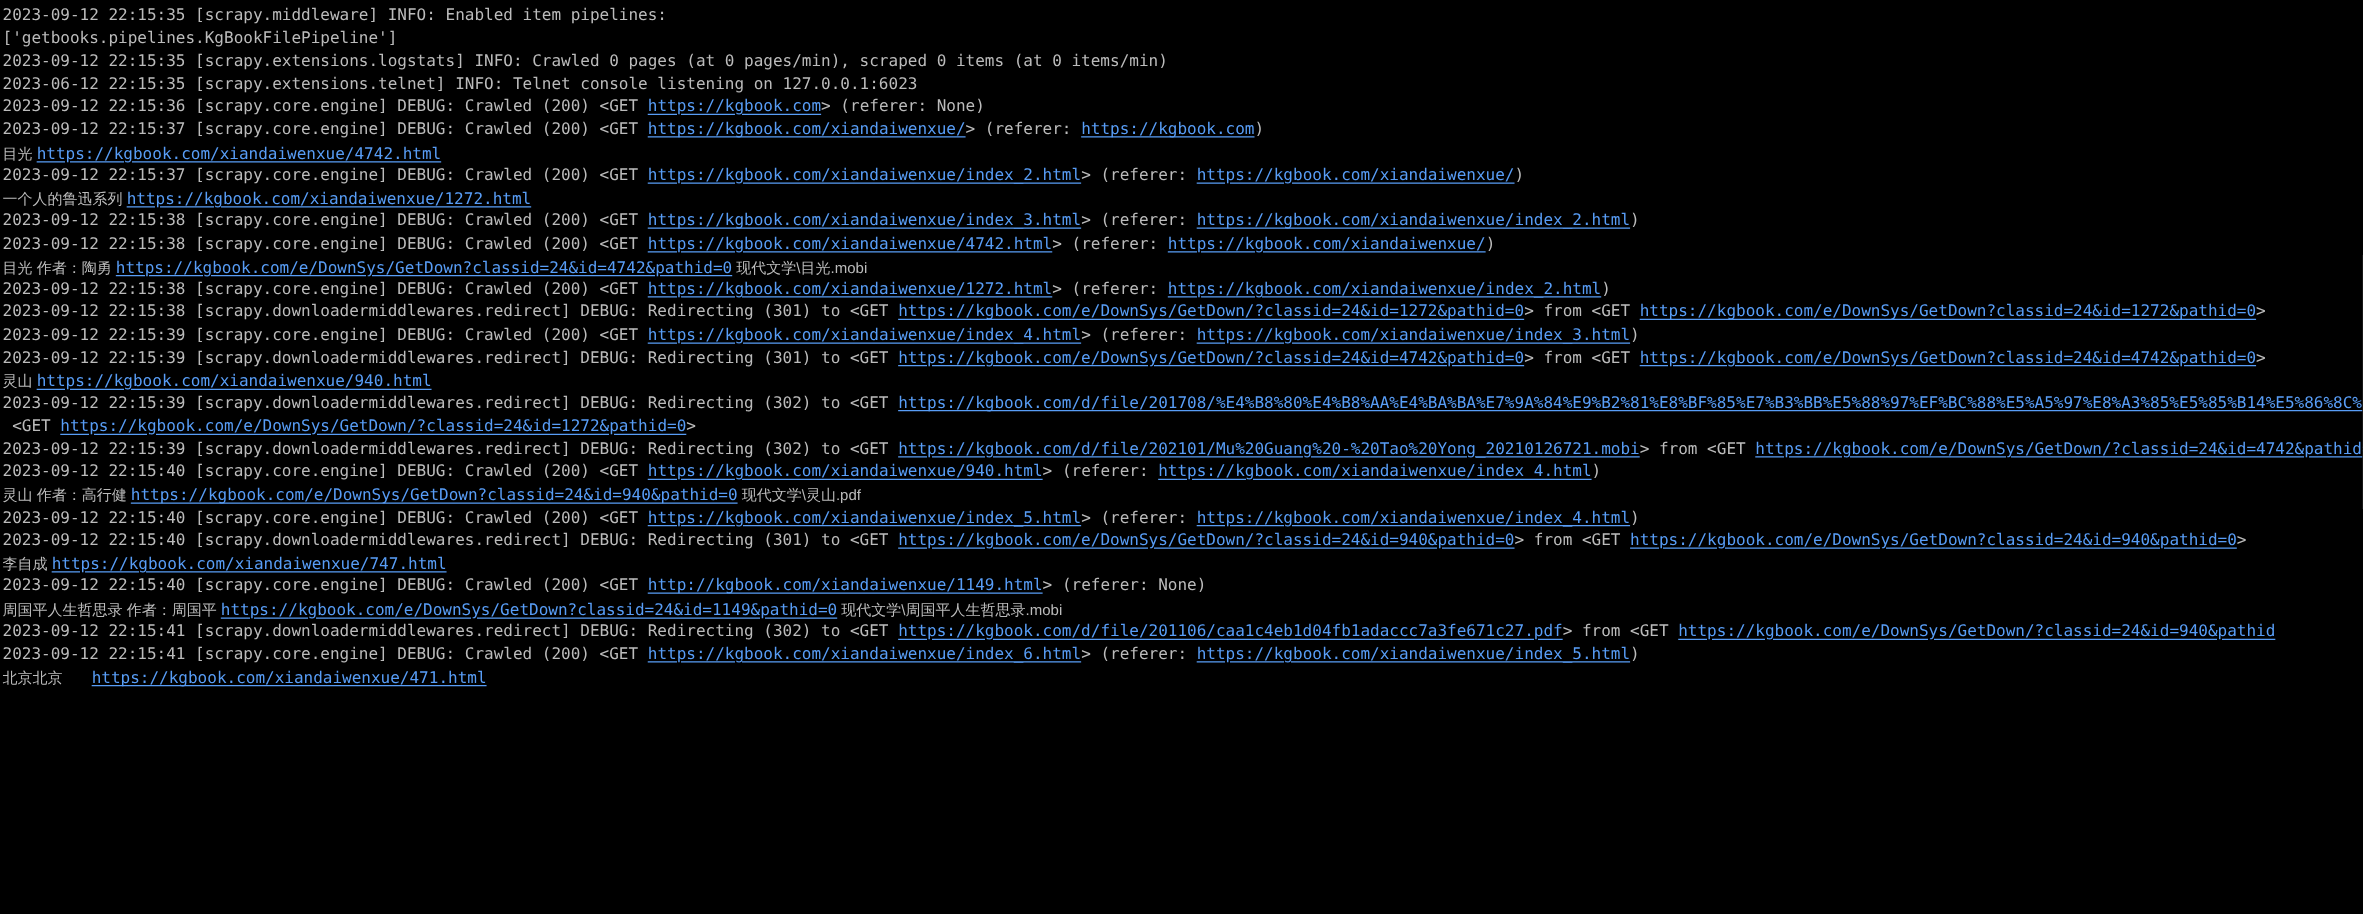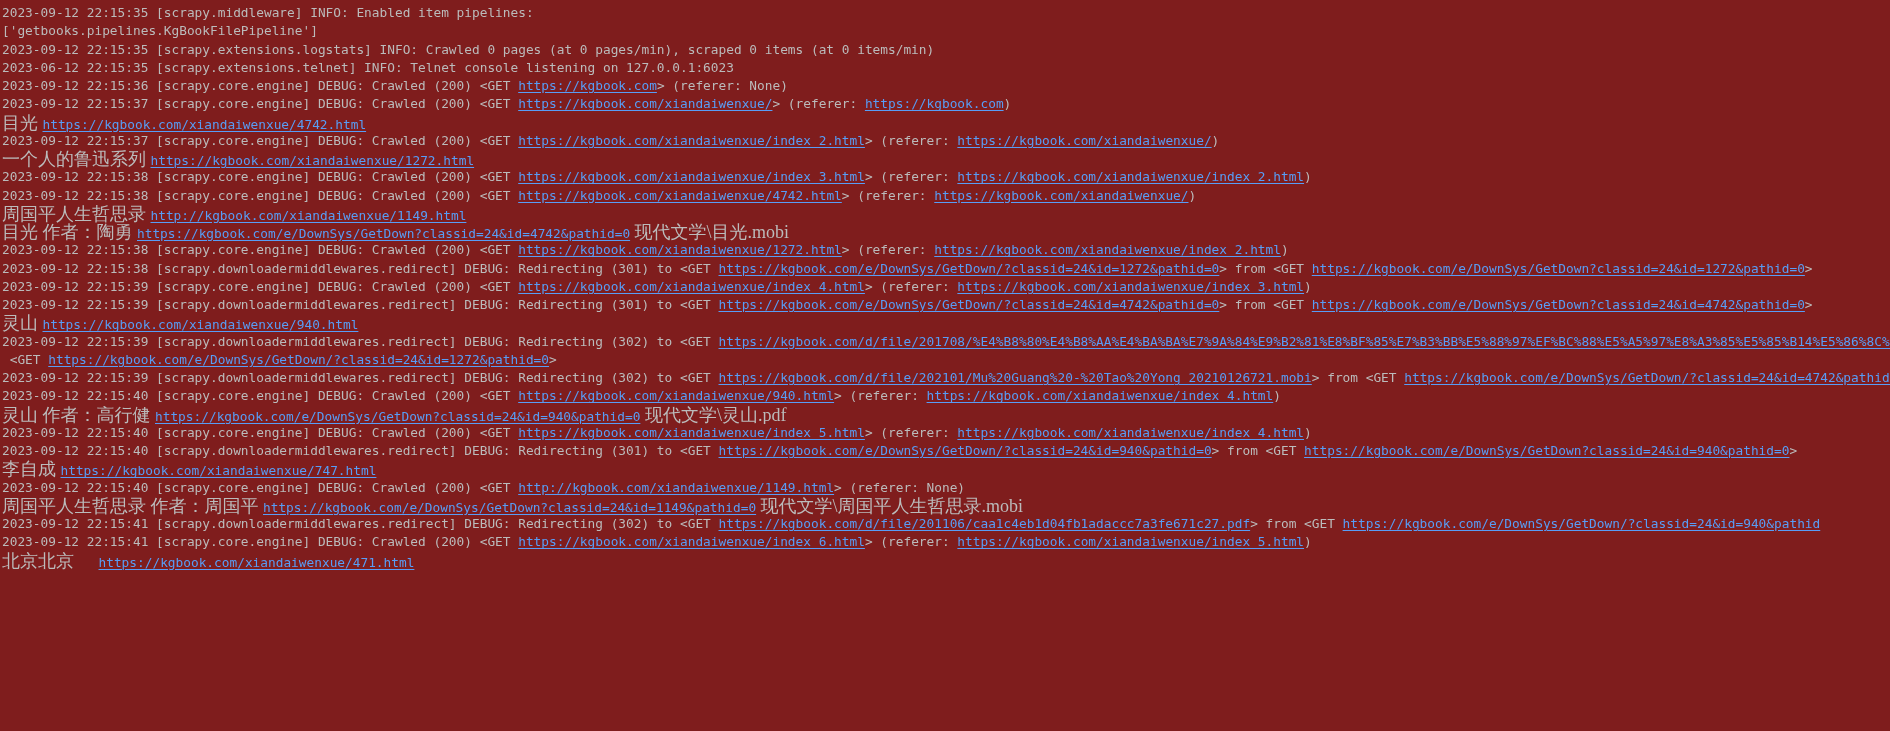--- a/index.html
+++ b/index.html
@@ -27,38 +27,37 @@
     letter-spacing:0px;
   }
   .t { color:#bbbbbb; }
   .lnk {
     color:#589df6;
     text-decoration:underline;
     text-decoration-color:#589df6;
     text-underline-offset:2px;
     cursor:pointer;
   }
-  .cjk { font-family:Liberation Serif, serif; font-size:18px; }
+  .cjk { font-family:Liberation Sans, sans-serif; font-size:12px; }
 </style>
 </head>
 <body>
 
-<div id="console" style="background: #7f1d1d; color: rgb(187, 187, 187);">
+<div id="console" style="background: #000000; color: rgb(187, 187, 187);">
     <div class="log-line"><span class="t">2023-09-12 22:15:35 [scrapy.middleware] INFO: Enabled item pipelines:</span></div>
     <div class="log-line"><span class="t">['getbooks.pipelines.KgBookFilePipeline']</span></div>
     <div class="log-line"><span class="t">2023-09-12 22:15:35 [scrapy.extensions.logstats] INFO: Crawled 0 pages (at 0 pages/min), scraped 0 items (at 0 items/min)</span></div>
     <div class="log-line"><span class="t">2023-06-12 22:15:35 [scrapy.extensions.telnet] INFO: Telnet console listening on 127.0.0.1:6023</span></div>
     <div class="log-line"><span class="t">2023-09-12 22:15:36 [scrapy.core.engine] DEBUG: Crawled (200) &lt;GET </span><span class="lnk" style="color: rgb(88, 157, 246); text-decoration-color: rgb(88, 157, 246);">https://kgbook.com</span><span class="t">&gt; (referer: None)</span></div>
     <div class="log-line"><span class="t">2023-09-12 22:15:37 [scrapy.core.engine] DEBUG: Crawled (200) &lt;GET </span><span class="lnk" style="color: rgb(88, 157, 246); text-decoration-color: rgb(88, 157, 246);">https://kgbook.com/xiandaiwenxue/</span><span class="t">&gt; (referer: </span><span class="lnk" style="color: rgb(88, 157, 246); text-decoration-color: rgb(88, 157, 246);">https://kgbook.com</span><span class="t">)</span></div>
     <div class="log-line"><span class="cjk">目光 </span><span class="lnk" style="color: rgb(88, 157, 246); text-decoration-color: rgb(88, 157, 246);">https://kgbook.com/xiandaiwenxue/4742.html</span></div>
     <div class="log-line"><span class="t">2023-09-12 22:15:37 [scrapy.core.engine] DEBUG: Crawled (200) &lt;GET </span><span class="lnk" style="color: rgb(88, 157, 246); text-decoration-color: rgb(88, 157, 246);">https://kgbook.com/xiandaiwenxue/index_2.html</span><span class="t">&gt; (referer: </span><span class="lnk" style="color: rgb(88, 157, 246); text-decoration-color: rgb(88, 157, 246);">https://kgbook.com/xiandaiwenxue/</span><span class="t">)</span></div>
     <div class="log-line"><span class="cjk">一个人的鲁迅系列 </span><span class="lnk" style="color: rgb(88, 157, 246); text-decoration-color: rgb(88, 157, 246);">https://kgbook.com/xiandaiwenxue/1272.html</span></div>
     <div class="log-line"><span class="t">2023-09-12 22:15:38 [scrapy.core.engine] DEBUG: Crawled (200) &lt;GET </span><span class="lnk" style="color: rgb(88, 157, 246); text-decoration-color: rgb(88, 157, 246);">https://kgbook.com/xiandaiwenxue/index_3.html</span><span class="t">&gt; (referer: </span><span class="lnk" style="color: rgb(88, 157, 246); text-decoration-color: rgb(88, 157, 246);">https://kgbook.com/xiandaiwenxue/index_2.html</span><span class="t">)</span></div>
     <div class="log-line"><span class="t">2023-09-12 22:15:38 [scrapy.core.engine] DEBUG: Crawled (200) &lt;GET </span><span class="lnk" style="color: rgb(88, 157, 246); text-decoration-color: rgb(88, 157, 246);">https://kgbook.com/xiandaiwenxue/4742.html</span><span class="t">&gt; (referer: </span><span class="lnk" style="color: rgb(88, 157, 246); text-decoration-color: rgb(88, 157, 246);">https://kgbook.com/xiandaiwenxue/</span><span class="t">)</span></div>
-    <div class="log-line"><span class="cjk">周国平人生哲思录 </span><span class="lnk" style="color: rgb(88, 157, 246); text-decoration-color: rgb(88, 157, 246);">http://kgbook.com/xiandaiwenxue/1149.html</span></div>
     <div class="log-line"><span class="cjk">目光 作者：陶勇 </span><span class="lnk" style="color: rgb(88, 157, 246); text-decoration-color: rgb(88, 157, 246);">https://kgbook.com/e/DownSys/GetDown?classid=24&amp;id=4742&amp;pathid=0</span><span class="cjk"> 现代文学\目光.mobi</span></div>
     <div class="log-line"><span class="t">2023-09-12 22:15:38 [scrapy.core.engine] DEBUG: Crawled (200) &lt;GET </span><span class="lnk" style="color: rgb(88, 157, 246); text-decoration-color: rgb(88, 157, 246);">https://kgbook.com/xiandaiwenxue/1272.html</span><span class="t">&gt; (referer: </span><span class="lnk" style="color: rgb(88, 157, 246); text-decoration-color: rgb(88, 157, 246);">https://kgbook.com/xiandaiwenxue/index_2.html</span><span class="t">)</span></div>
     <div class="log-line"><span class="t">2023-09-12 22:15:38 [scrapy.downloadermiddlewares.redirect] DEBUG: Redirecting (301) to &lt;GET </span><span class="lnk" style="color: rgb(88, 157, 246); text-decoration-color: rgb(88, 157, 246);">https://kgbook.com/e/DownSys/GetDown/?classid=24&amp;id=1272&amp;pathid=0</span><span class="t">&gt; from &lt;GET </span><span class="lnk" style="color: rgb(88, 157, 246); text-decoration-color: rgb(88, 157, 246);">https://kgbook.com/e/DownSys/GetDown?classid=24&amp;id=1272&amp;pathid=0</span><span class="t">&gt;</span></div>
     <div class="log-line"><span class="t">2023-09-12 22:15:39 [scrapy.core.engine] DEBUG: Crawled (200) &lt;GET </span><span class="lnk" style="color: rgb(88, 157, 246); text-decoration-color: rgb(88, 157, 246);">https://kgbook.com/xiandaiwenxue/index_4.html</span><span class="t">&gt; (referer: </span><span class="lnk" style="color: rgb(88, 157, 246); text-decoration-color: rgb(88, 157, 246);">https://kgbook.com/xiandaiwenxue/index_3.html</span><span class="t">)</span></div>
     <div class="log-line"><span class="t">2023-09-12 22:15:39 [scrapy.downloadermiddlewares.redirect] DEBUG: Redirecting (301) to &lt;GET </span><span class="lnk" style="color: rgb(88, 157, 246); text-decoration-color: rgb(88, 157, 246);">https://kgbook.com/e/DownSys/GetDown/?classid=24&amp;id=4742&amp;pathid=0</span><span class="t">&gt; from &lt;GET </span><span class="lnk" style="color: rgb(88, 157, 246); text-decoration-color: rgb(88, 157, 246);">https://kgbook.com/e/DownSys/GetDown?classid=24&amp;id=4742&amp;pathid=0</span><span class="t">&gt;</span></div>
     <div class="log-line"><span class="cjk">灵山 </span><span class="lnk" style="color: rgb(88, 157, 246); text-decoration-color: rgb(88, 157, 246);">https://kgbook.com/xiandaiwenxue/940.html</span></div>
     <div class="log-line"><span class="t">2023-09-12 22:15:39 [scrapy.downloadermiddlewares.redirect] DEBUG: Redirecting (302) to &lt;GET </span><span class="lnk" style="color: rgb(88, 157, 246); text-decoration-color: rgb(88, 157, 246);">https://kgbook.com/d/file/201708/%E4%B8%80%E4%B8%AA%E4%BA%BA%E7%9A%84%E9%B2%81%E8%BF%85%E7%B3%BB%E5%88%97%EF%BC%88%E5%A5%97%E8%A3%85%E5%85%B14%E5%86%8C%EF%BC%89.epub</span></div>
     <div class="log-line"><span class="t"> &lt;GET </span><span class="lnk" style="color: rgb(88, 157, 246); text-decoration-color: rgb(88, 157, 246);">https://kgbook.com/e/DownSys/GetDown/?classid=24&amp;id=1272&amp;pathid=0</span><span class="t">&gt;</span></div>
     <div class="log-line"><span class="t">2023-09-12 22:15:39 [scrapy.downloadermiddlewares.redirect] DEBUG: Redirecting (302) to &lt;GET </span><span class="lnk" style="color: rgb(88, 157, 246); text-decoration-color: rgb(88, 157, 246);">https://kgbook.com/d/file/202101/Mu%20Guang%20-%20Tao%20Yong_20210126721.mobi</span><span class="t">&gt; from &lt;GET </span><span class="lnk" style="color: rgb(88, 157, 246); text-decoration-color: rgb(88, 157, 246);">https://kgbook.com/e/DownSys/GetDown/?classid=24&amp;id=4742&amp;pathid=0</span></div>
     <div class="log-line"><span class="t">2023-09-12 22:15:40 [scrapy.core.engine] DEBUG: Crawled (200) &lt;GET </span><span class="lnk" style="color: rgb(88, 157, 246); text-decoration-color: rgb(88, 157, 246);">https://kgbook.com/xiandaiwenxue/940.html</span><span class="t">&gt; (referer: </span><span class="lnk" style="color: rgb(88, 157, 246); text-decoration-color: rgb(88, 157, 246);">https://kgbook.com/xiandaiwenxue/index_4.html</span><span class="t">)</span></div>

